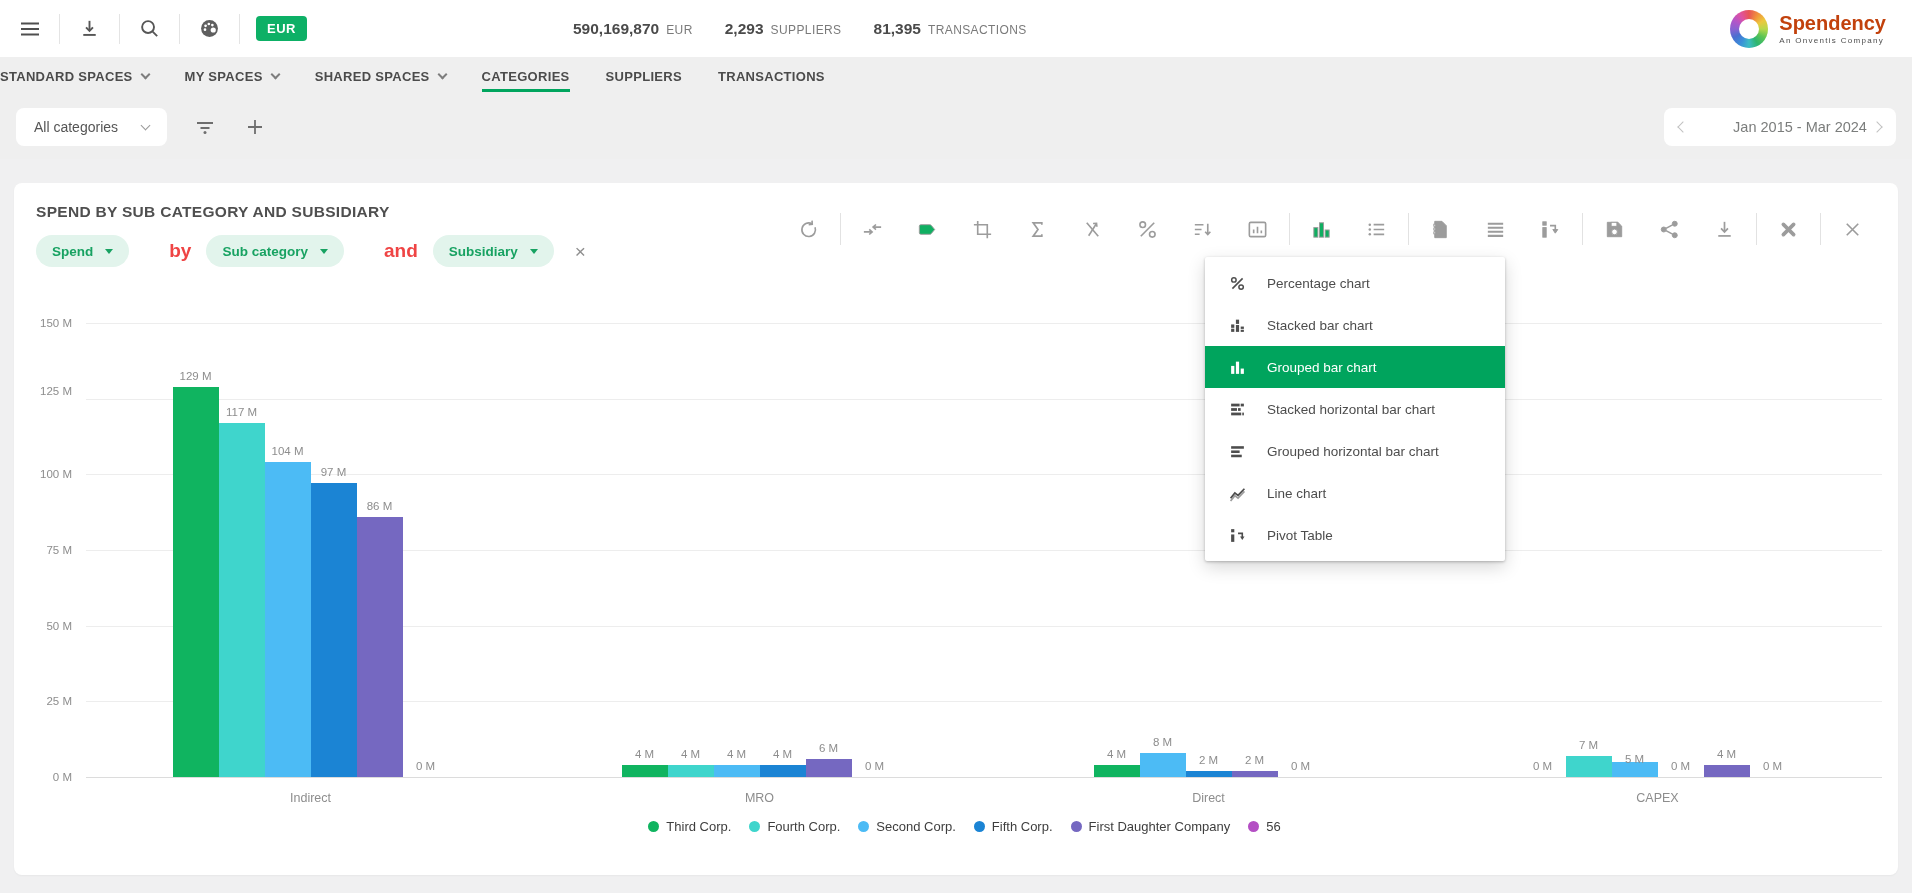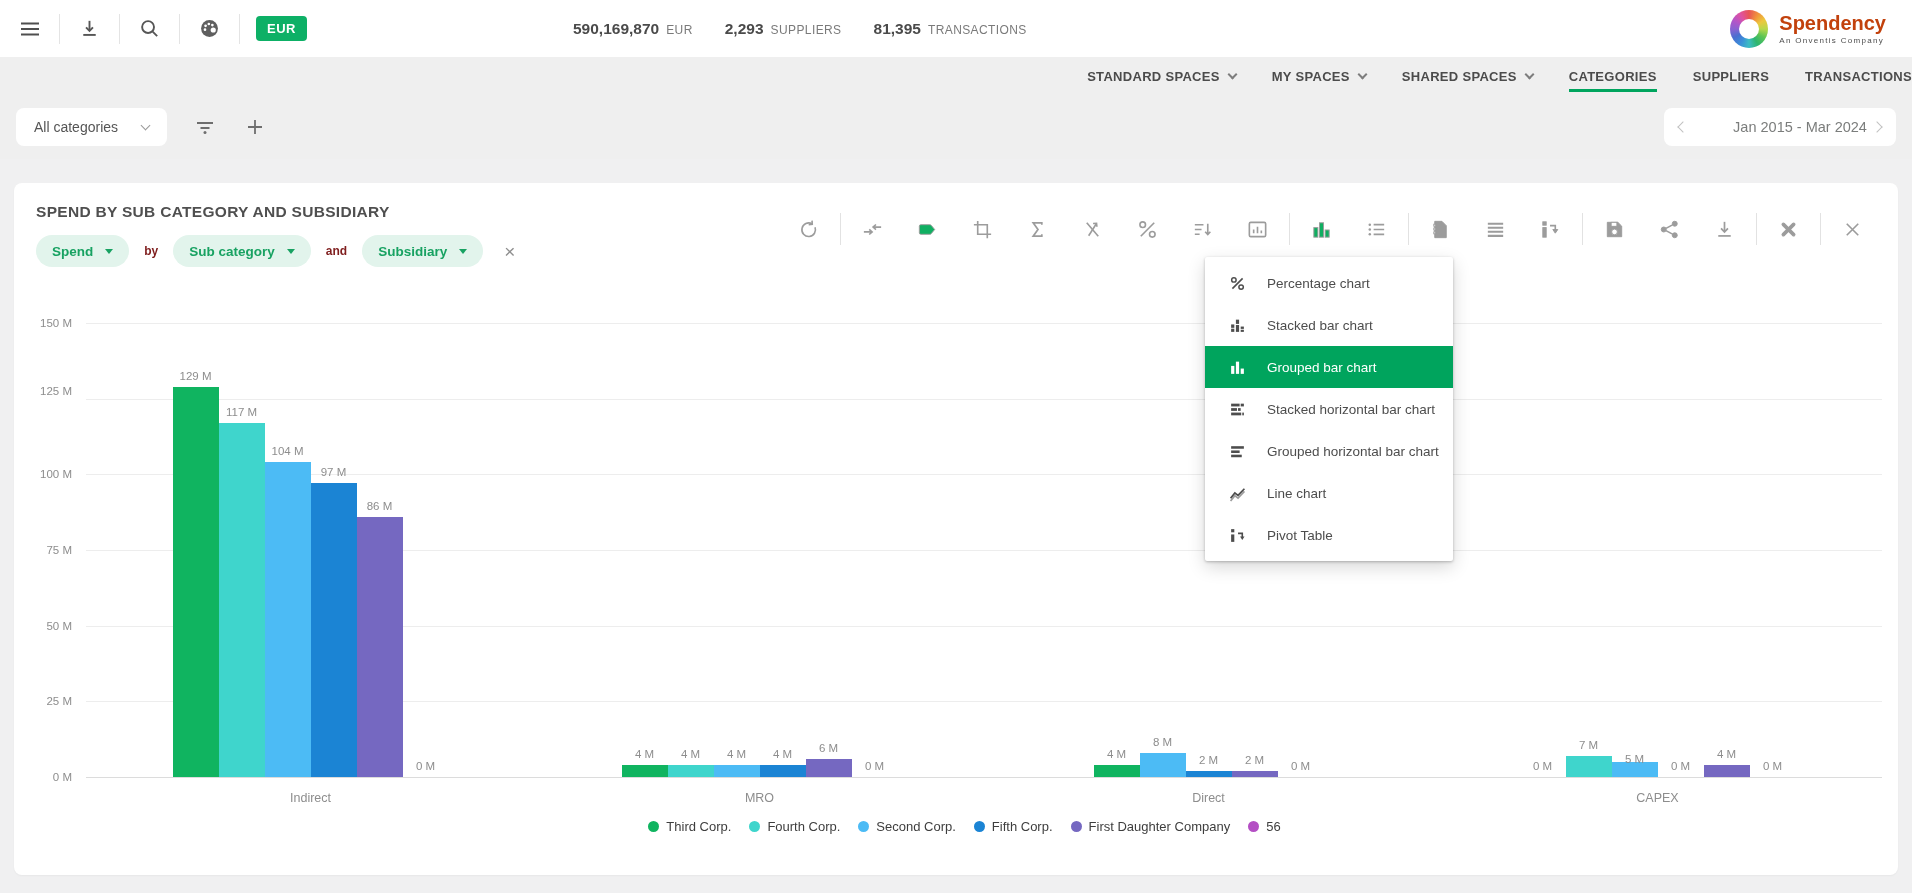--- a/index.html
+++ b/index.html
@@ -17,21 +17,21 @@
   .stat-value { font-weight:bold; font-size:15.5px; color:#4a4a4a; }
   .stat-label { font-size:12px; color:#7a7a7a; margin-left:7px; letter-spacing:.4px; }
   .logo { margin-left:auto; padding-right:26px; display:flex; align-items:center; gap:11px; }
   .logo-ring { width:38px; height:38px; border-radius:50%; position:relative;
     background:conic-gradient(#e85555,#f0913c,#ecc83d,#b8d84a,#5cc455,#2eb56e,#3cbcc4,#3a8fd9,#4a6fd0,#8a62d2,#b455c8,#e052a0,#e85555); }
   .logo-ring::after { content:''; position:absolute; left:9px; top:9px; width:20px; height:20px; border-radius:50%; background:#fff; }
   .logo-name { font-size:20px; font-weight:bold; color:#c2410c; line-height:1; }
   .logo-tag { font-size:8px; color:#4e4e4e; letter-spacing:1.3px; margin-top:3px; }
 
   
-  .navrow { background:#efefef; height:38px; display:flex; align-items:stretch; padding-left:16px; gap:36px;justify-content:flex-end; }
+  .navrow { background:#efefef; height:38px; display:flex; align-items:stretch; gap:36px; }
   .tab { display:flex; align-items:center; gap:9px; font-weight:bold; font-size:13px; color:#4b4b4b; letter-spacing:.3px; position:relative; cursor:pointer; }
   .tab.active::after { content:''; position:absolute; left:0; right:0; bottom:3px; height:3px; background:#00a55e; }
   .caret { width:7px; height:7px; border-right:2px solid #7d7d7d; border-bottom:2px solid #7d7d7d; transform:rotate(45deg); margin-top:-4px; }
 
   
   .filterrow { background:#efefef; height:64px; display:flex; align-items:center; padding:0 16px; }
   .wpill { background:#fff; border-radius:8px; height:38px; display:flex; align-items:center; cursor:pointer; }
   .cat-pill { padding:0 18px; gap:24px; }
   .cat-pill span { font-size:14px; color:#555; }
   .thin-caret { width:7px; height:7px; border-right:1.5px solid #9a9a9a; border-bottom:1.5px solid #9a9a9a; transform:rotate(45deg); margin-top:-3px; }
@@ -40,31 +40,31 @@
   .date-text { font-size:14.5px; color:#7b7d7c;margin-left:40px; }
   .chev-l { width:8px; height:8px; border-left:1.6px solid #c2c2c2; border-bottom:1.6px solid #c2c2c2; transform:rotate(45deg); }
   .chev-r { width:8px; height:8px; border-left:1.6px solid #c2c2c2; border-bottom:1.6px solid #c2c2c2; transform:rotate(-135deg); }
 
   
   .card { margin:24px 14px 0; height:692px; background:#fff; border-radius:8px; position:relative; box-shadow:0 1px 2px rgba(0,0,0,.04); }
   .panel-title { padding:20px 22px 0; font-size:15.5px; font-weight:bold; color:#4f4f4f; letter-spacing:.3px; }
   .controls { display:flex; align-items:center; gap:15px; padding-left:22px; margin-top:14px; height:32px; }
   .gpill { background:#e2f4ec; color:#18a262; font-weight:bold; font-size:13.5px; height:32px; border-radius:16px; padding:0 16px; display:flex; align-items:center; gap:12px; cursor:pointer; }
   .tri { width:0; height:0; border-left:4.5px solid transparent; border-right:4.5px solid transparent; border-top:5.5px solid #18a262; }
-  .conj { font-weight:bold; font-size:12px; color:#7f1d1d; }
+  .conj { font-weight:bold; font-size:19px; color:#ef4444;margin-left:25px; }
   .ctl-close { color:#8f8f8f; font-size:19px; margin-left:6px; cursor:pointer; line-height:1; }
 
   
   .toolbar { position:absolute; top:30px; right:18px; display:flex; align-items:center; }
   .ticon { width:55px; display:flex; justify-content:center; cursor:pointer; }
   .ticon svg { stroke:#9c9c9c; }
   .tdiv { width:1px; height:32px; background:#e2e2e2; margin:0 4px; }
 
   
-  .menu { position:absolute; left:1191px; top:74px; width:248px; background:#fff; border-radius:2px; padding:5px 0;
+  .menu { position:absolute; left:1191px; top:74px; width:300px; background:#fff; border-radius:2px; padding:5px 0;
     box-shadow:0 1px 3px rgba(0,0,0,.25), 0 6px 18px rgba(0,0,0,.16); z-index:10; }
   .menu-item { height:42px; display:flex; align-items:center; cursor:pointer; color:#4d4d4d; }
   .menu-item.selected { background:#00a45d; color:#fff; }
   .mi-icon { width:20px; height:16px; margin-left:24px; display:flex; align-items:center; }
   .mi-label { margin-left:18px; font-size:13.5px; }
 
   
   .chart-area { display:flex; margin-top:26px; padding-right:16px; }
   .ylabels { width:72px; flex:none; position:relative; height:484px; }
   .ytick { position:absolute; right:14px; transform:translateY(-50%); font-size:11.5px; color:#8d8d8d; white-space:nowrap; }

